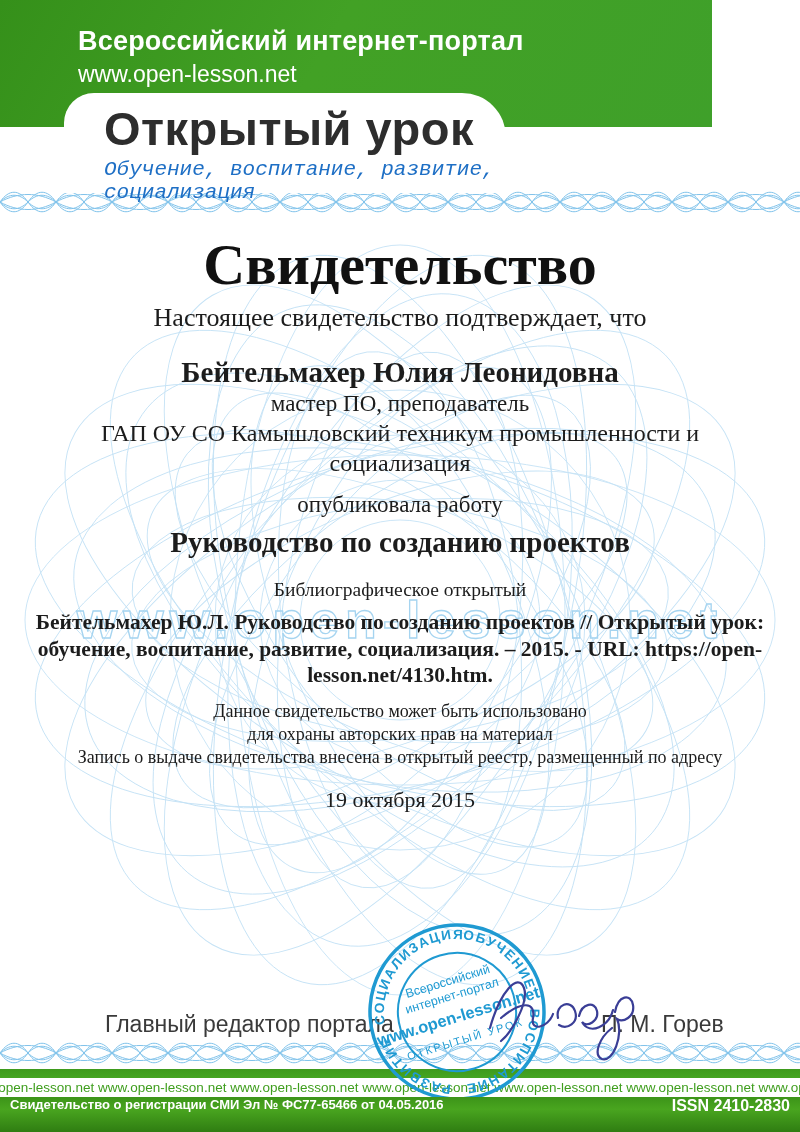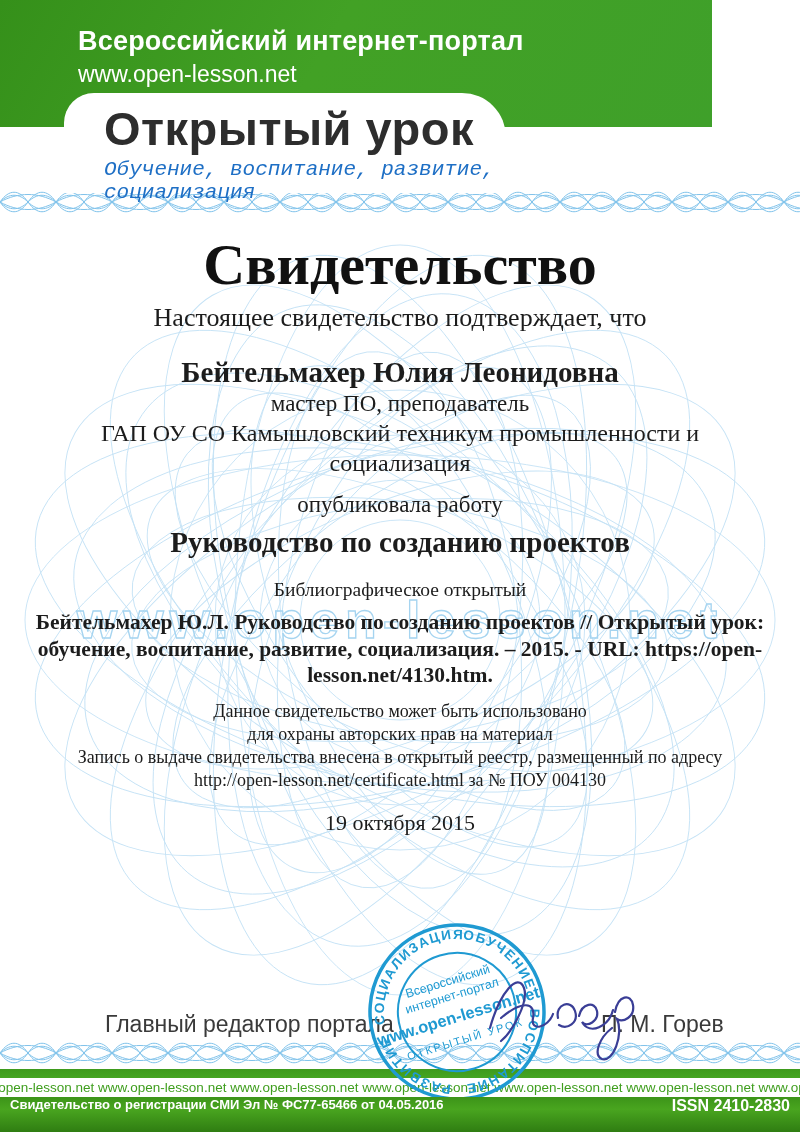--- a/index.html
+++ b/index.html
@@ -177,21 +177,20 @@
     <div class="role">мастер ПО, преподаватель</div>
     <div class="org">ГАП ОУ СО Камышловский техникум промышленности и социализация</div>
     <div class="published">опубликовала работу</div>
     <div class="work">Руководство по созданию проектов</div>
     <div class="bib-label">Библиографическое открытый</div>
     <div class="citation">Бейтельмахер Ю.Л. Руководство по созданию проектов // Открытый урок: обучение, воспитание, развитие, социализация. – 2015. - URL: https://open-lesson.net/4130.htm.</div>
     <div class="legal">
       <div>Данное свидетельство может быть использовано</div>
       <div>для охраны авторских прав на материал</div>
       <div>Запись о выдаче свидетельства внесена в открытый реестр, размещенный по адресу</div>
-      <div>http://open-lesson.net/certificate.html за № ПОУ 004130</div>
     </div>
     <div class="date">19 октября 2015</div>
   </div>
 
   <div class="editor-label">Главный редактор портала</div>
   <div class="editor-name">П. М. Горев</div>
 
   <svg class="stamp" width="200" height="200" aria-hidden="true">
     <g transform="rotate(-17 100 100)" fill="none" stroke="#1f9ad2">
       <circle cx="100" cy="100" r="87" stroke-width="3.5"></circle>

